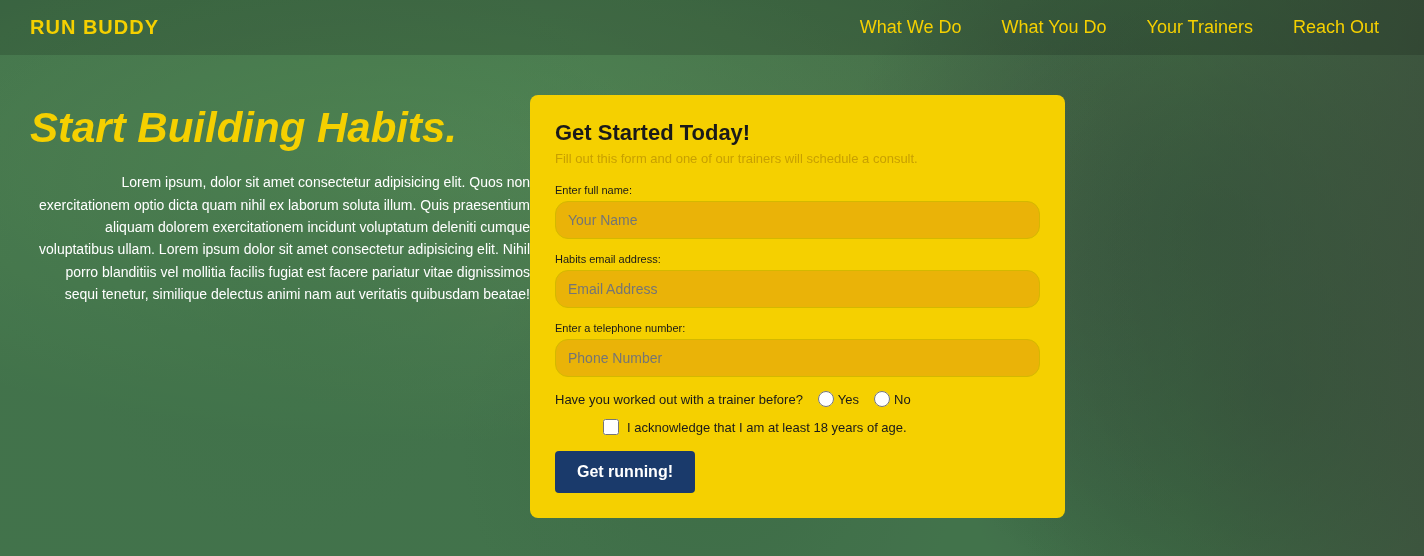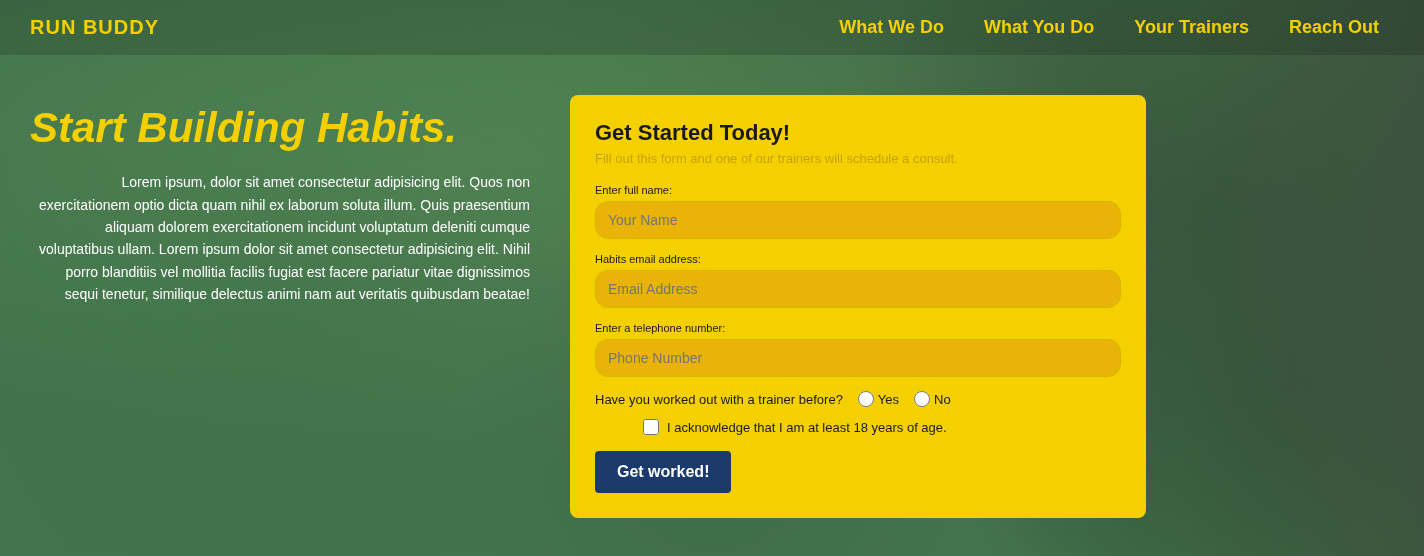--- a/index.html
+++ b/index.html
@@ -69,33 +69,32 @@
 
     .nav-links {
       display: flex;
       gap: 10px;
     }
 
     .nav-link {
       color: #f5d000;
       text-decoration: none;
       font-size: 18px;
-      font-weight: 700;
+      font-weight: 400;
       padding: 5px 15px;
       cursor: pointer;
     }
 
     
     .main-content {
       position: relative;
       z-index: 10;
       display: flex;
       align-items: flex-start;
       padding: 40px 16px 20px 30px;
-      gap: 40px;
     }
 
     
     .hero-text {
       flex: 1;
       max-width: 500px;
       padding-top: 10px;
     }
 
     .hero-headline {
@@ -109,21 +108,21 @@
 
     .hero-body {
       color: #ffffff;
       font-size: 14px;
       line-height: 1.6;
       text-align: right;
     }
 
     
     .form-card {
-      width: 576px;
+      width: 535px;
       background: #f5d000;
       border-radius: 8px;
       padding: 25px;
       flex-shrink: 0;
     }
 
     .form-title {
       font-size: 22px;
       font-weight: 900;
       color: #1a1a1a;
@@ -293,16 +292,16 @@
         <input type="radio" name="trainer" value="no" style="">
         <span>No</span>
       </label>
     </div>
 
     <div class="checkbox-group">
       <input type="checkbox" id="age-ack" style="">
       <label for="age-ack">I acknowledge that I am at least 18 years of age.</label>
     </div>
 
-    <button class="submit-btn">Get worked!</button>
+    <button class="submit-btn">Get running!</button>
   </div>
 
 </div>
 
 </body></html>

